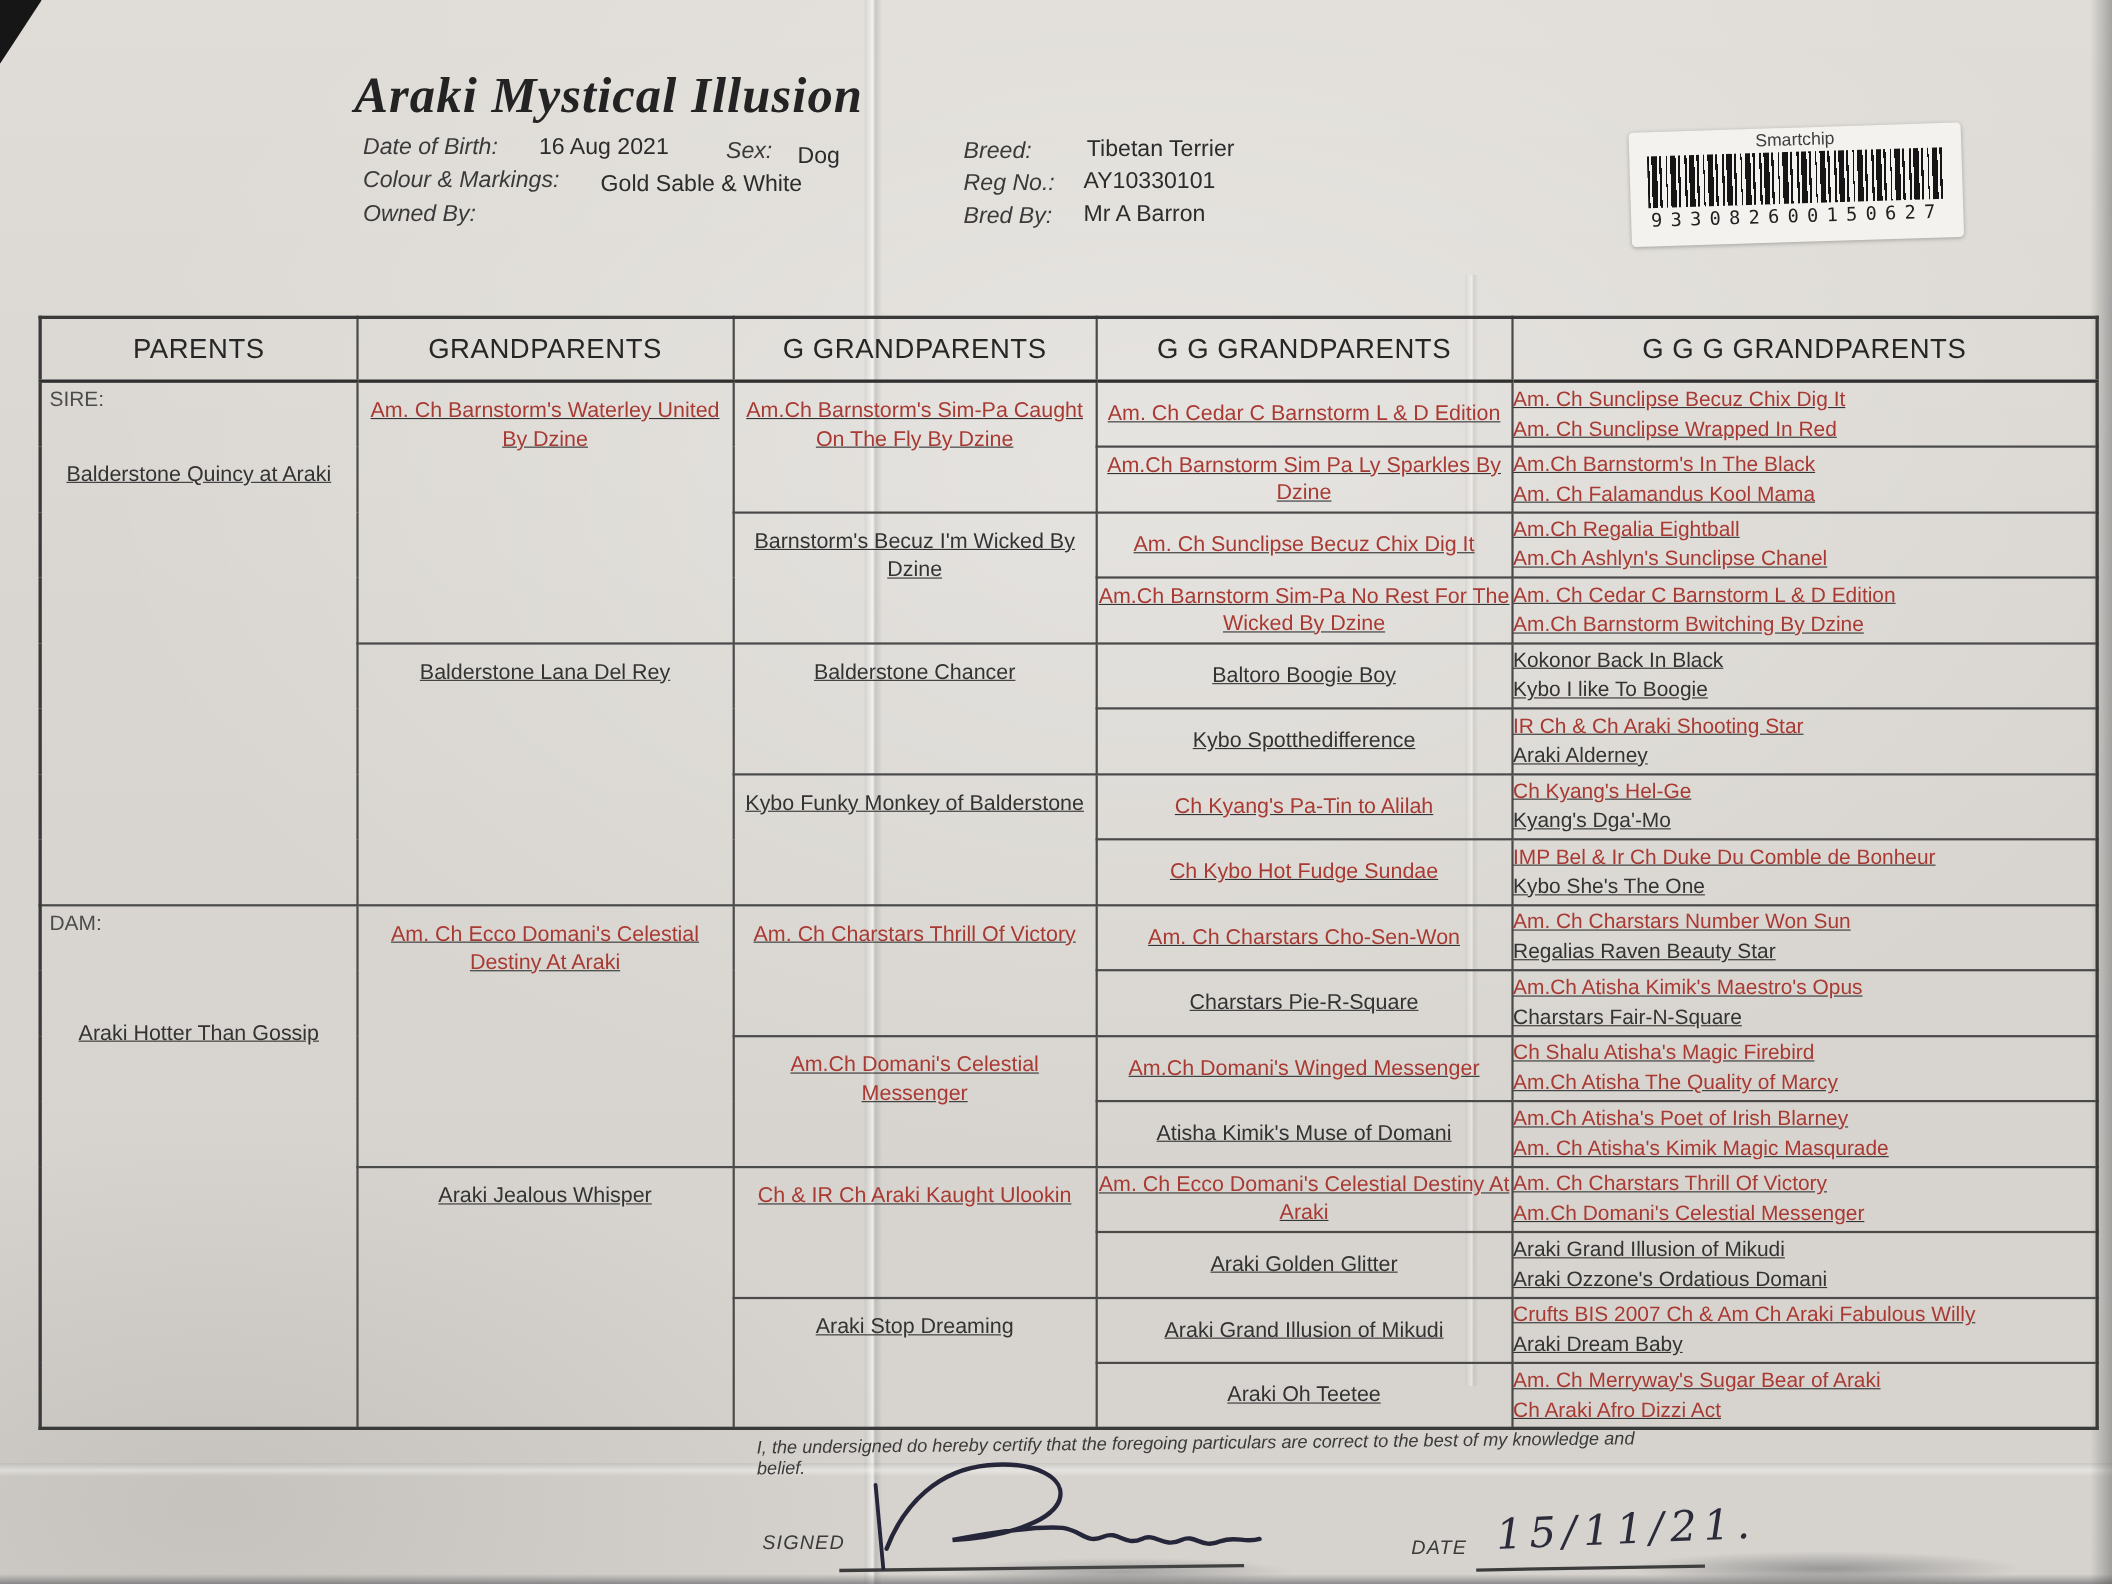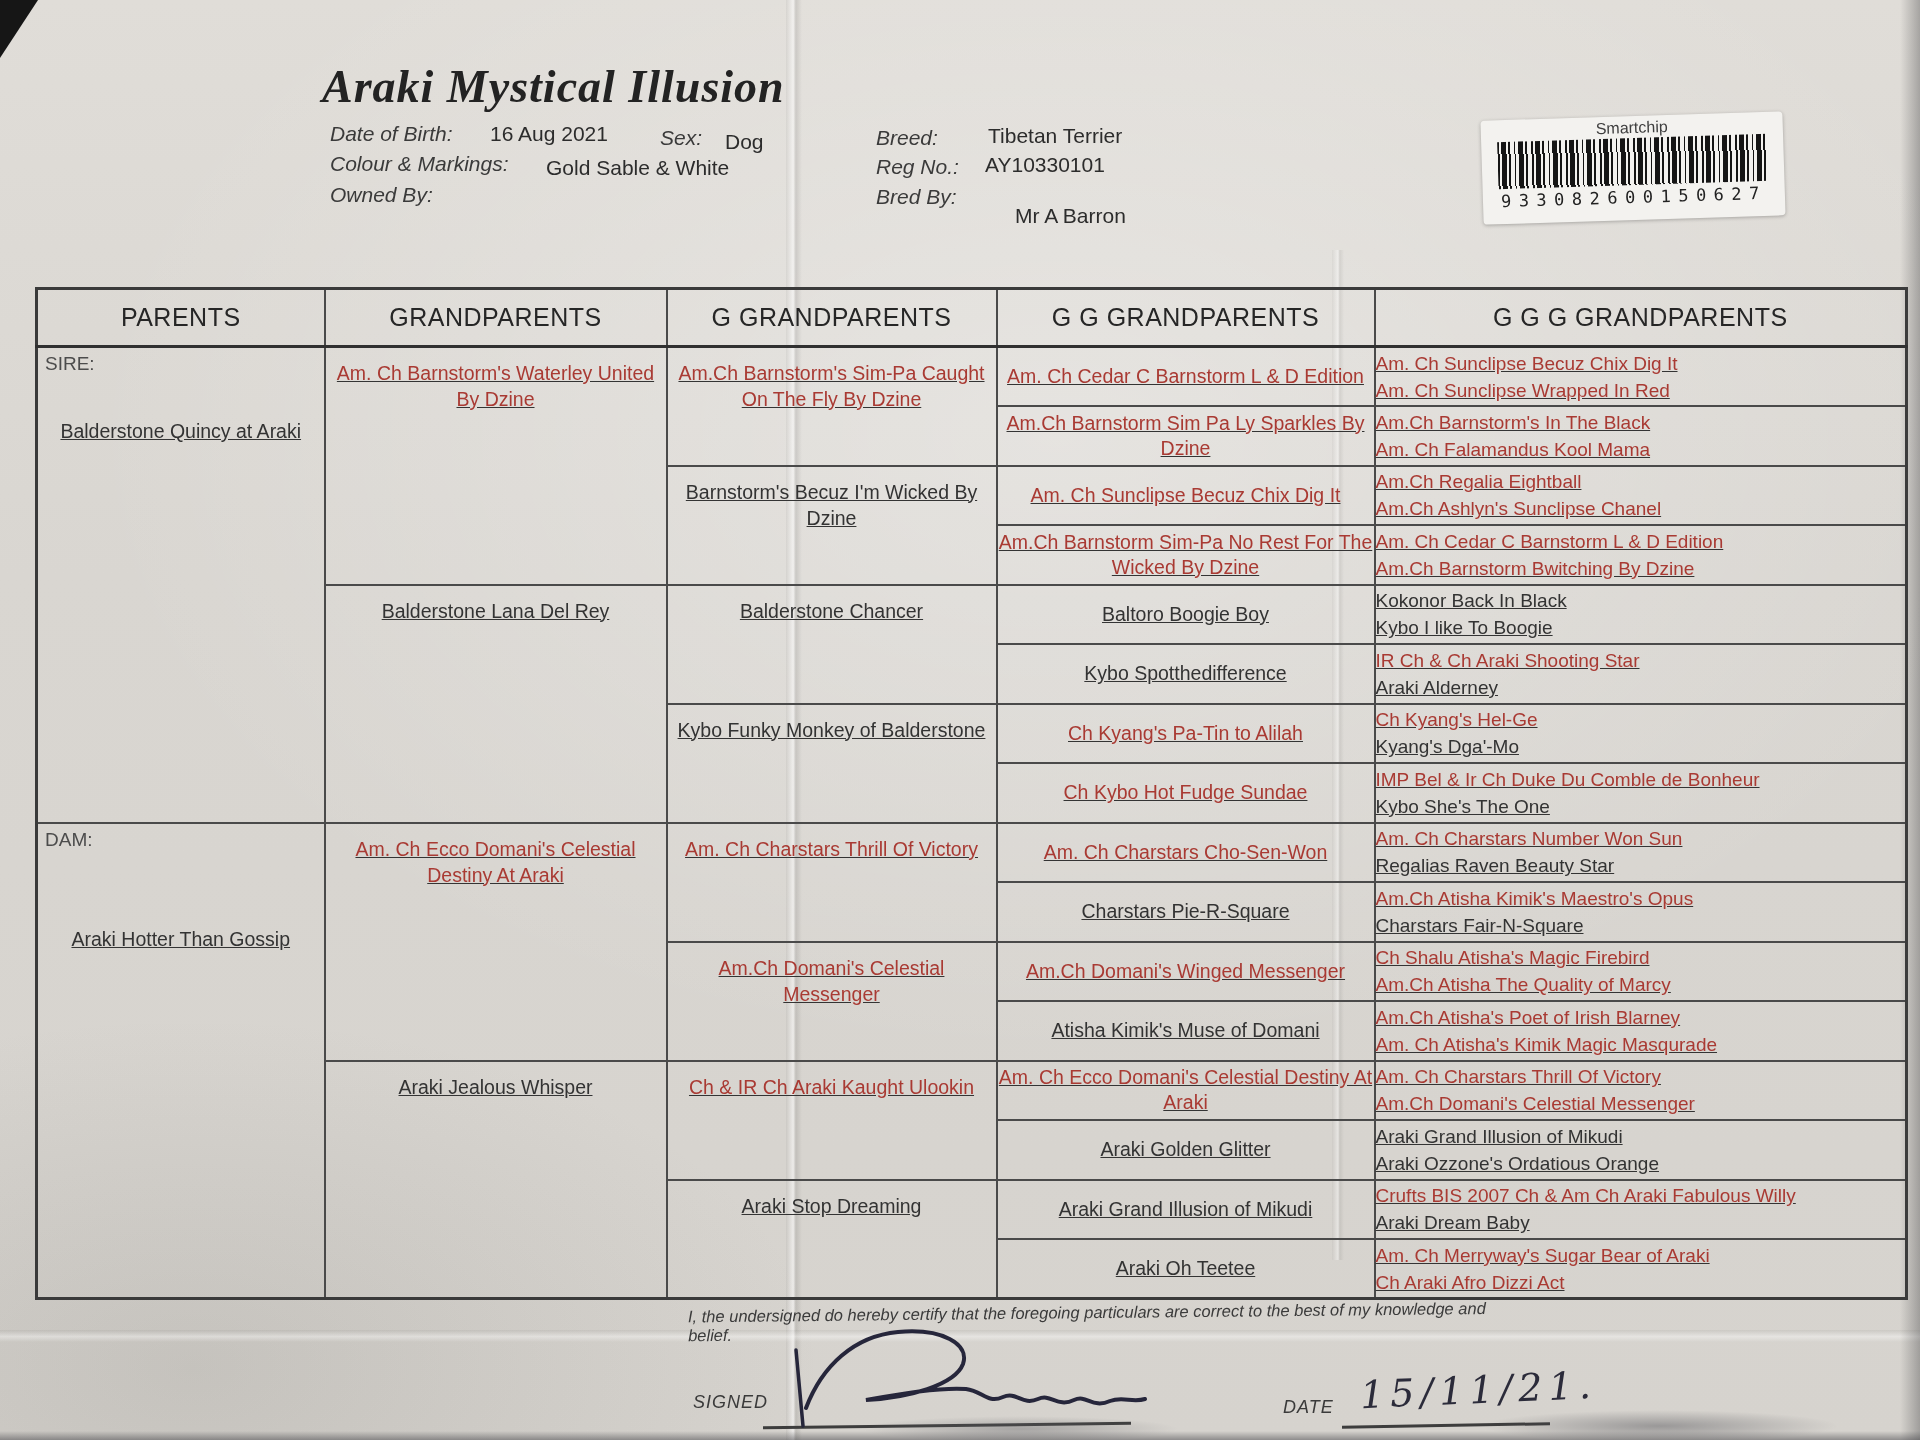--- a/index.html
+++ b/index.html
@@ -92,21 +92,21 @@
   <div class="d-item" style="left:330px;top:152px;"><span class="d-label">Colour &amp; Markings:</span></div>
   <div class="d-item" style="left:546px;top:156px;"><span class="d-value">Gold Sable &amp; White</span></div>
   <div class="d-item" style="left:330px;top:183px;"><span class="d-label">Owned By:</span></div>
   <div class="d-item" style="left:470px;top:183px;"><span class="d-value"></span></div>
 
   <div class="d-item" style="left:876px;top:126px;"><span class="d-label">Breed:</span></div>
   <div class="d-item" style="left:988px;top:124px;"><span class="d-value">Tibetan Terrier</span></div>
   <div class="d-item" style="left:876px;top:155px;"><span class="d-label">Reg No.:</span></div>
   <div class="d-item" style="left:985px;top:153px;"><span class="d-value">AY10330101</span></div>
   <div class="d-item" style="left:876px;top:185px;"><span class="d-label">Bred By:</span></div>
-  <div class="d-item" style="left:1015px;top:183px;margin-top:21px;"><span class="d-value">Mr A Barron</span></div>
+  <div class="d-item" style="left:985px;top:183px;"><span class="d-value">Mr A Barron</span></div>
 
   <div class="chip">
     <div class="chip-title">Smartchip</div>
     <div class="chip-bars"></div>
     <div class="chip-num">933082600150627</div>
   </div>
 
   <table class="ptable">
     <colgroup>
         <col style="width:288px">
@@ -254,21 +254,21 @@
         <td class="g3 red">Am. Ch Ecco Domani's Celestial Destiny At Araki</td>
         <td class="g4">
             <div class="line red">Am. Ch Charstars Thrill Of Victory</div>
             <div class="line red">Am.Ch Domani's Celestial Messenger</div>
           </td>
       </tr>
       <tr>
         <td class="g3 blk">Araki Golden Glitter</td>
         <td class="g4">
             <div class="line blk">Araki Grand Illusion of Mikudi</div>
-            <div class="line blk">Araki Ozzone's Ordatious Orange</div>
+            <div class="line blk">Araki Ozzone's Ordatious Domani</div>
           </td>
       </tr>
       <tr>
         <td rowspan="2" class="g2 blk">
             <div>Araki Stop Dreaming</div>
           </td>
         <td class="g3 blk">Araki Grand Illusion of Mikudi</td>
         <td class="g4">
             <div class="line red">Crufts BIS 2007 Ch &amp; Am Ch Araki Fabulous Willy</div>
             <div class="line blk">Araki Dream Baby</div>

